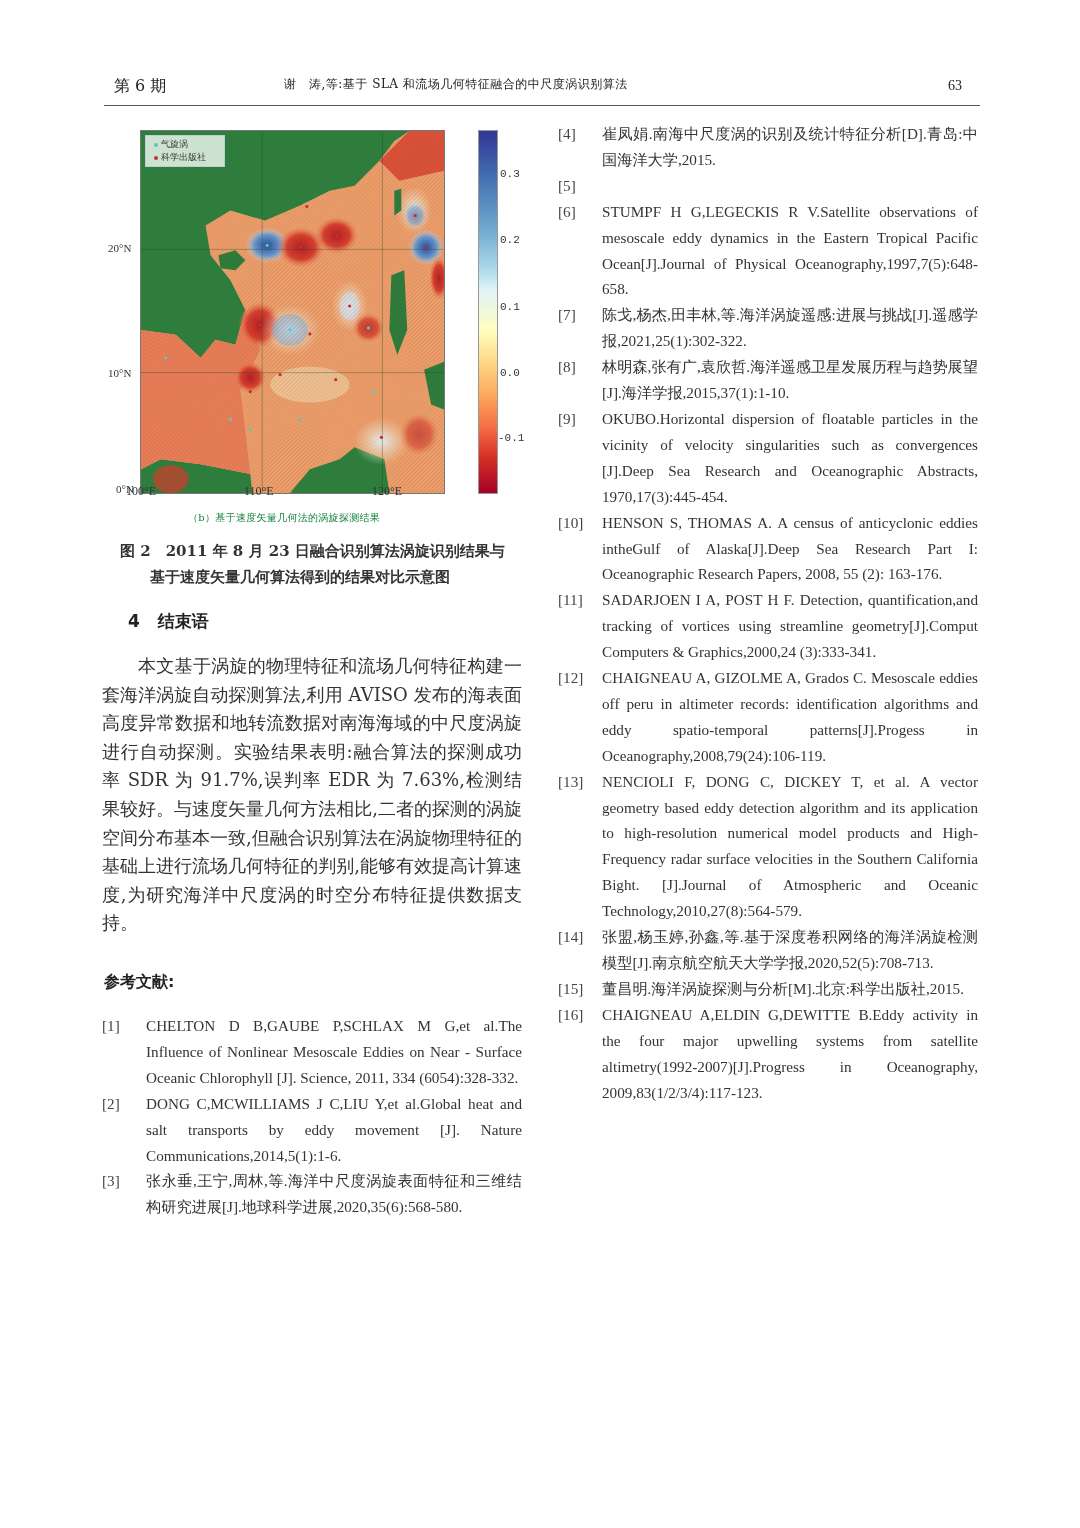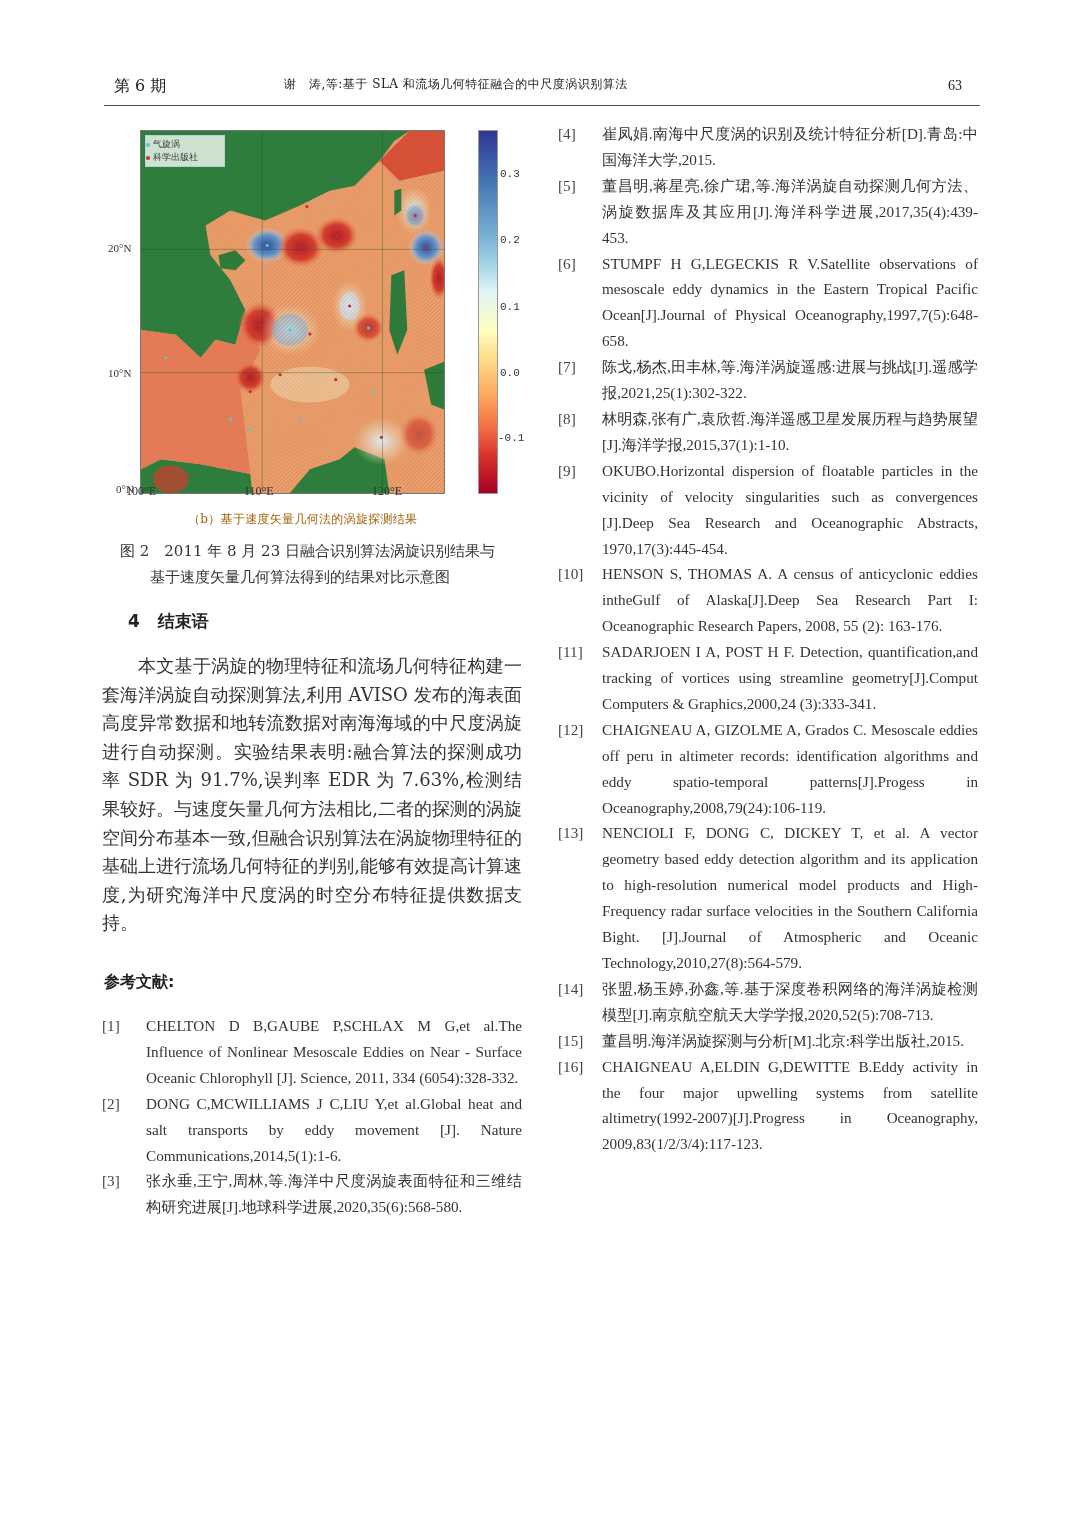--- a/index.html
+++ b/index.html
@@ -8,31 +8,31 @@
 
   .running-header { position: absolute; left: 104px; top: 72px; width: 876px; height: 34px; border-bottom: 1.5px solid #555; }
   .rh-issue { position: absolute; left: 10px; top: 4px; font-size: 16px; }
   .rh-title { position: absolute; left: 180px; top: 4px; font-size: 12px; letter-spacing: 0.5px; }
   .rh-page { position: absolute; right: 18px; top: 6px; font-size: 14px; font-family: "Liberation Serif", serif; }
 
   
   .figure { position: absolute; left: 104px; top: 128px; width: 440px; height: 400px; }
   .map { position: absolute; left: 36px; top: 2px; width: 305px; height: 364px; border: 1px solid #777; overflow: hidden; background: #2e7d3c; }
   .map svg { width: 100%; height: 100%; display: block; }
-  .legend { position: absolute; left: 4px; top: 4px; width: 80px; height: 32px; background: rgba(220,235,220,0.92); border: 1px solid #bcd; padding: 2px 0; font-size: 9px; line-height: 13px; color: #333; }
+  .legend { position: absolute; left: 4px; top: 4px; width: 80px; height: 32px; background: rgba(220,235,220,0.92); border: 1px solid #bcd; padding: 2px 8px; font-size: 9px; line-height: 13px; color: #333; }
   .legend-row { display: flex; align-items: center; gap: 3px; }
   .legend-dot { width: 4px; height: 4px; border-radius: 50%; display: inline-block; }
   .colorbar { position: absolute; left: 374px; top: 2px; width: 20px; height: 364px; border: 1px solid #999;
     background: linear-gradient(to bottom, #313695 0%, #4575b4 14%, #74add1 28%, #abd9e9 38%, #e0f3f8 44%, #ffffbf 55%, #fee090 62%, #fdae61 72%, #f46d43 82%, #d73027 90%, #a50026 100%); }
   .cb-tick { position: absolute; left: 396px; font-size: 11px; font-family: Liberation Mono, monospace; color: #333; }
   .lat-tick { position: absolute; font-size: 11px; font-family: "Liberation Serif", serif; color: #333; }
   .lon-tick { position: absolute; top: 356px; font-size: 12px; font-family: "Liberation Serif", serif; color: #333; }
-  .subcaption { position: absolute; left: 84px; top: 383px; font-size: 12px; color: #a16207; letter-spacing: 0.3px; }
-
-  .figcaption { position: absolute; left: 120px; top: 538px; width: 420px; font-size: 15px; line-height: 26px; color: #333; }
+  .subcaption { position: absolute; left: 84px; top: 383px; font-size: 10px; color: #15803d; letter-spacing: 0.3px; }
+
+  .figcaption { position: absolute; left: 120px; top: 538px; width: 420px; font-size: 15px; line-height: 26px; color: #333; font-weight: bold; }
   .figcaption .l2 { padding-left: 30px; }
 
   .section-head { position: absolute; left: 104px; top: 610px; font-family: "DejaVu Sans", "Liberation Sans", sans-serif; font-size: 17px; font-weight: bold; color: #222; margin-left: 24px; }
   .section-head .num { margin-right: 18px; }
 
   .body-text { position: absolute; left: 102px; top: 652px; width: 420px; font-size: 18px; line-height: 28.6px; color: #333; text-align: justify; }
   .body-text p { text-indent: 2em; }
 
   .ref-head { position: absolute; left: 104px; top: 972px; font-family: "DejaVu Sans", "Liberation Sans", sans-serif; font-size: 16px; font-weight: bold; color: #222; }
 
@@ -195,21 +195,20 @@
   </div>
 </div>
 
 <div class="refs refs-right">
   <div class="ref">
     <span class="ref-num">[4]</span>
     <span class="ref-text">崔凤娟.南海中尺度涡的识别及统计特征分析[D].青岛:中国海洋大学,2015.</span>
   </div>
   <div class="ref">
     <span class="ref-num">[5]</span>
-    <span class="ref-text">董昌明,蒋星亮,徐广珺,等.海洋涡旋自动探测几何方法、涡旋数据库及其应用[J].海洋科学进展,2017,35(4):439-453.</span>
   </div>
   <div class="ref">
     <span class="ref-num">[6]</span>
     <span class="ref-text">STUMPF H G,LEGECKIS R V.Satellite observations of mesoscale eddy dynamics in the Eastern Tropical Pacific Ocean[J].Journal of Physical Oceanography,1997,7(5):648-658.</span>
   </div>
   <div class="ref">
     <span class="ref-num">[7]</span>
     <span class="ref-text">陈戈,杨杰,田丰林,等.海洋涡旋遥感:进展与挑战[J].遥感学报,2021,25(1):302-322.</span>
   </div>
   <div class="ref">

